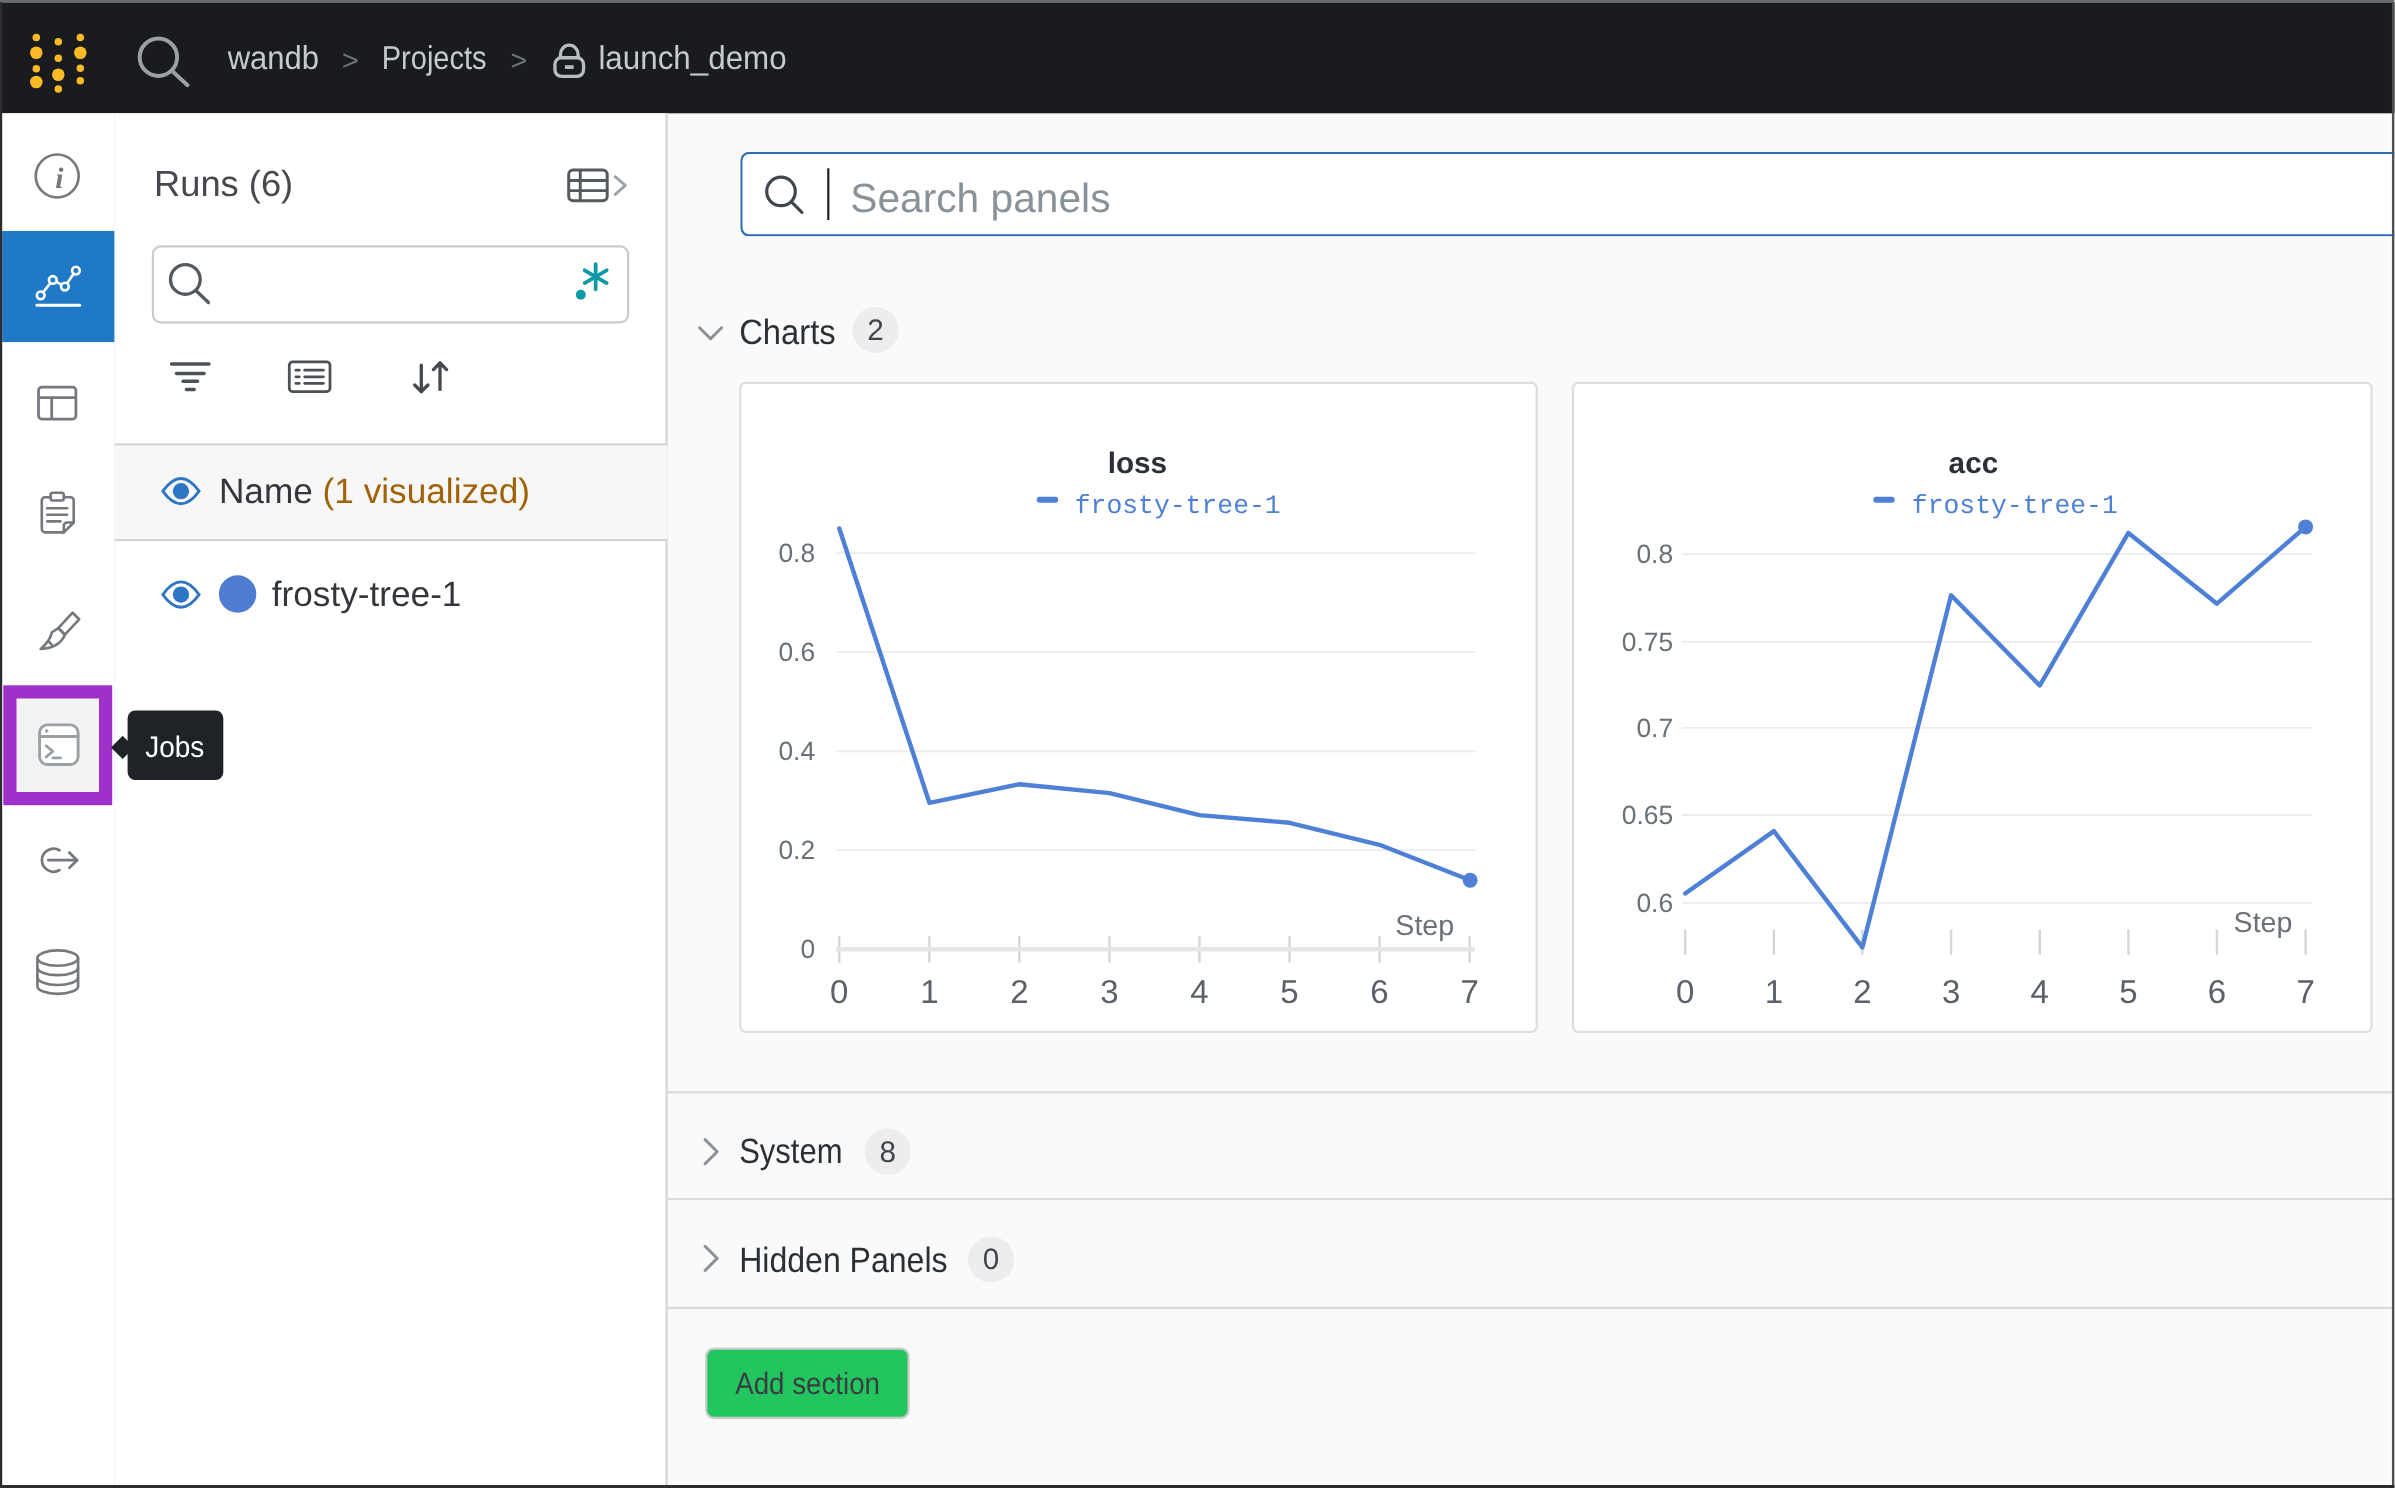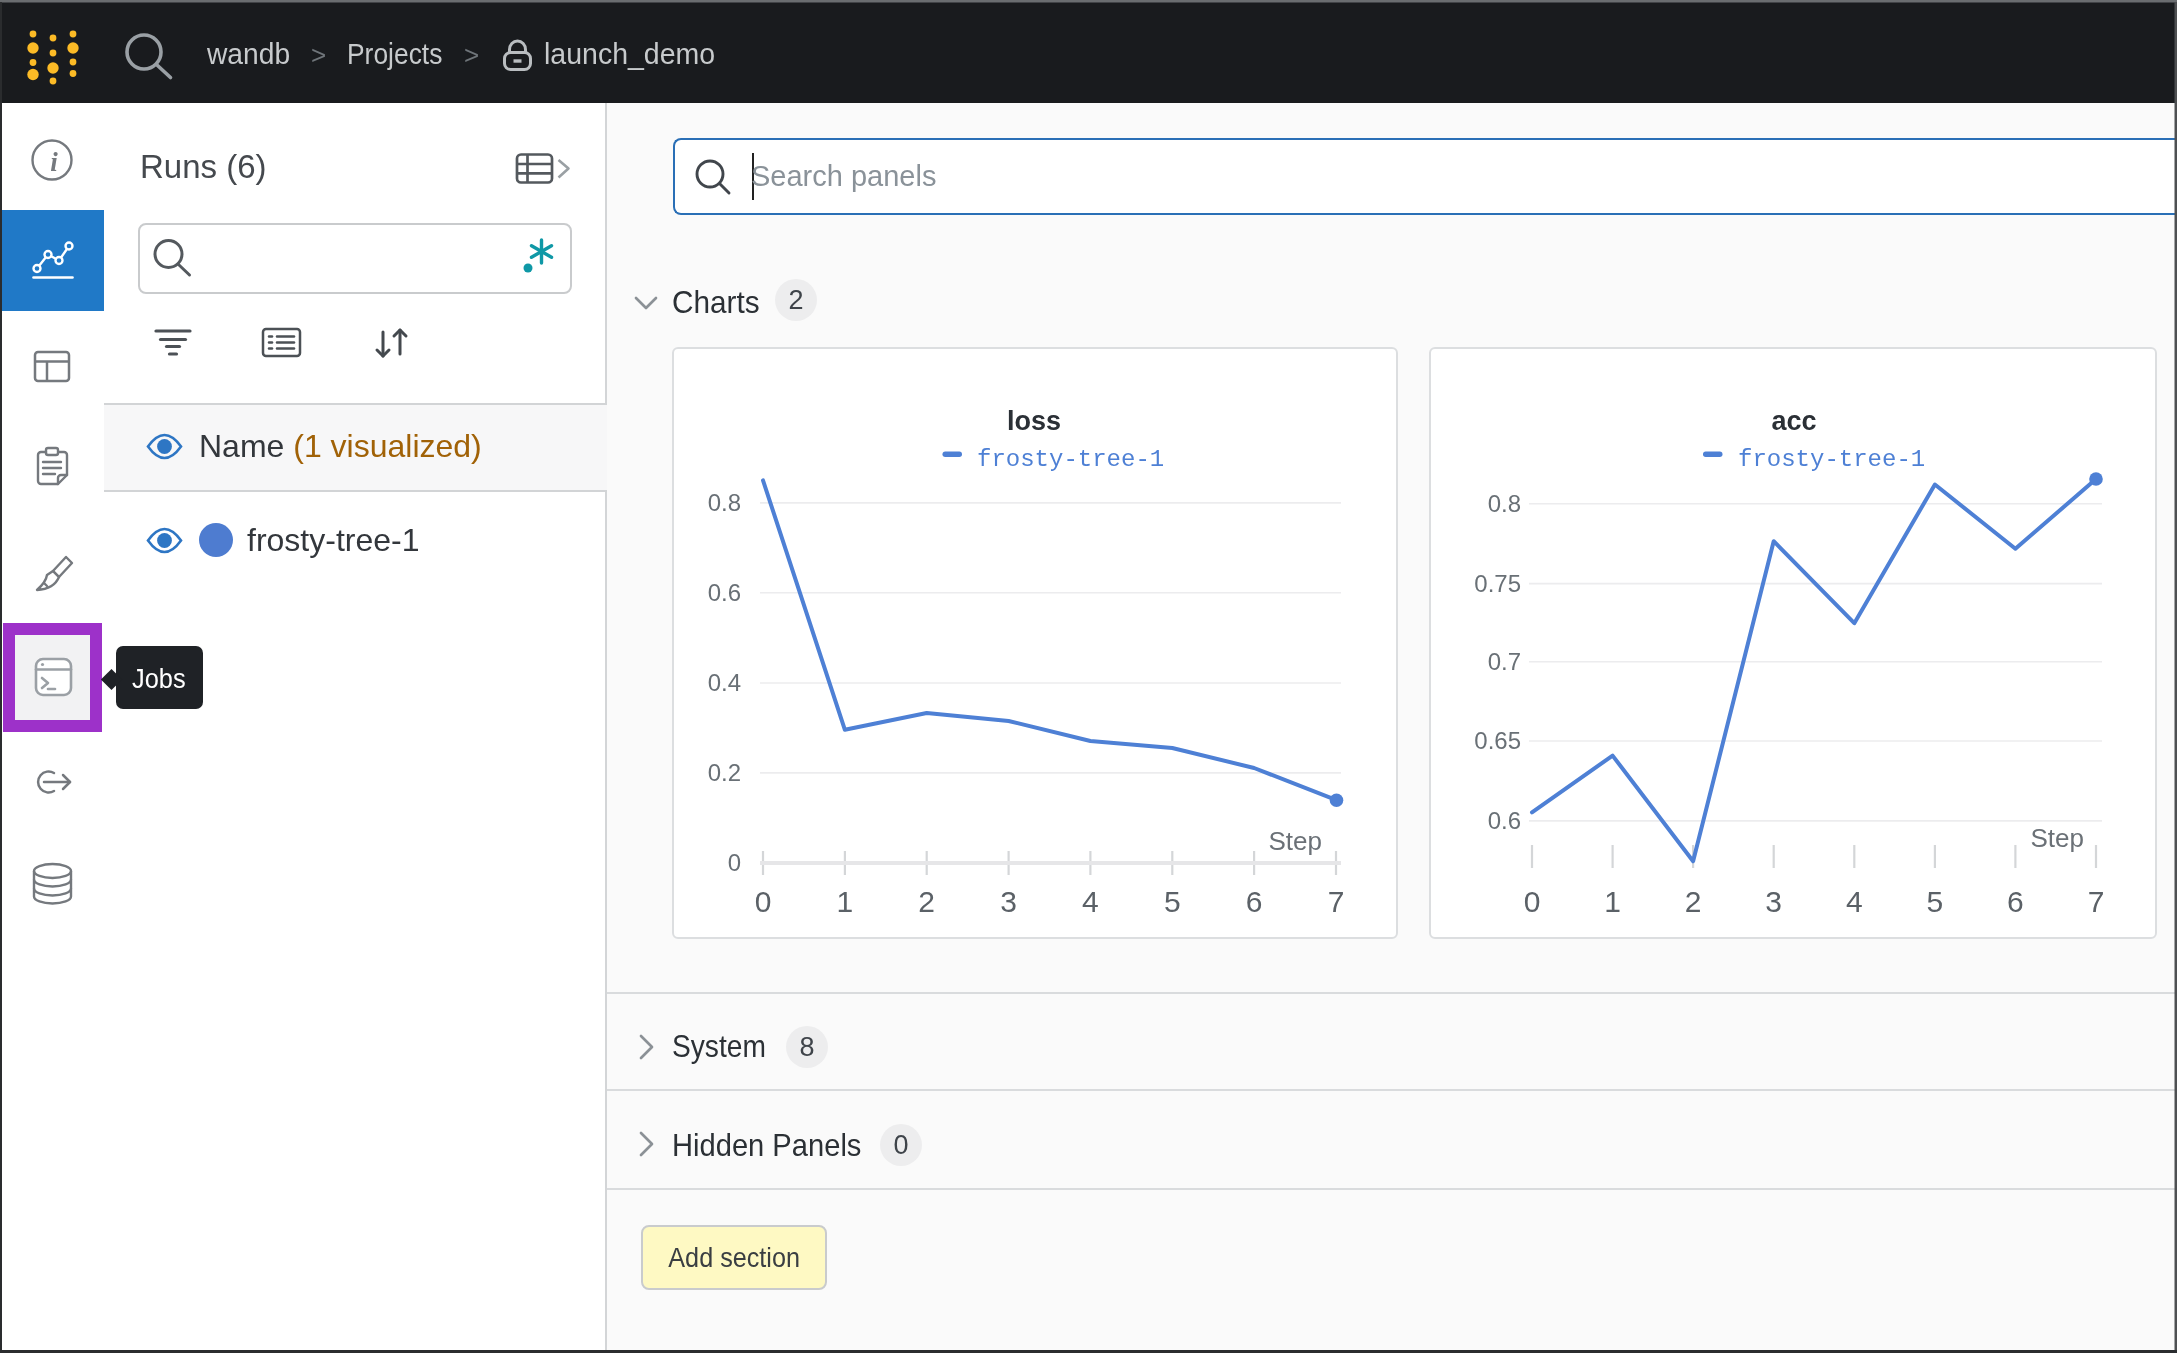--- a/index.html
+++ b/index.html
@@ -28,35 +28,35 @@
 <div class="abs" style="left:104px;top:103px;width:501px;height:1248px;background:#ffffff;border-right:2px solid #d3d5d7"></div>
 <span class="abs" style="left:140px;top:148px;font-size:33px;color:#45494e">Runs (6)</span>
 <div class="abs" style="left:138px;top:223px;width:434px;height:71px;background:#fff;border:2px solid #c9cbcd;border-radius:8px;box-sizing:border-box"></div>
 <div class="abs" style="left:104px;top:403px;width:503px;height:89px;background:#f7f7f8;border-top:2px solid #d2d4d6;border-bottom:2px solid #d2d4d6;box-sizing:border-box"></div>
 <span class="abs" style="left:199px;top:428px;font-size:32px;color:#33373c">Name <span style="color:#a16207">(1 visualized)</span></span>
 <div class="abs" style="left:199px;top:523px;width:34px;height:34px;border-radius:50%;background:#4e7cd0"></div>
 <span class="abs" style="left:247px;top:522px;font-size:32px;color:#33373c">frosty-tree-1</span>
 
 <div class="abs" style="left:673px;top:138px;width:1504px;height:77px;background:#fff;border:2px solid #2a6fb6;border-radius:8px 0 0 8px;box-sizing:border-box;border-right:none"></div>
 <div class="abs" style="left:752px;top:153px;width:2px;height:47px;background:#222"></div>
-<span class="abs" style="left:751px;top:160px;font-size:29px;color:#8a9299">Search panels</span>
+<span class="abs" style="left:773px;top:160px;font-size:37px;color:#8a9299">Search panels</span>
 <span class="abs" style="left:672px;top:284px;font-size:32px;color:#2b3035;transform:scaleX(.93);transform-origin:left top">Charts</span>
 <div class="abs" style="left:775px;top:279px;width:42px;height:42px;border-radius:50%;background:#ededee;text-align:center;line-height:42px;font-size:27px;color:#3f444a">2</div>
 
 <div class="abs" style="left:672px;top:347px;width:726px;height:592px;background:#fff;border:2px solid #dcdee0;border-radius:6px;box-sizing:border-box"></div>
 <div class="abs" style="left:1429px;top:347px;width:728px;height:592px;background:#fff;border:2px solid #dcdee0;border-radius:6px;box-sizing:border-box"></div>
 
 <div class="abs" style="left:607px;top:992px;width:1570px;height:2px;background:#d9dbdd"></div>
 <span class="abs" style="left:672px;top:1028px;font-size:32px;color:#2b3035;transform:scaleX(.88);transform-origin:left top">System</span>
 <div class="abs" style="left:786px;top:1026px;width:42px;height:42px;border-radius:50%;background:#ededee;text-align:center;line-height:42px;font-size:27px;color:#3f444a">8</div>
 <div class="abs" style="left:607px;top:1089px;width:1570px;height:2px;background:#d9dbdd"></div>
 <span class="abs" style="left:672px;top:1127px;font-size:32px;color:#2b3035;transform:scaleX(.91);transform-origin:left top">Hidden Panels</span>
 <div class="abs" style="left:880px;top:1124px;width:42px;height:42px;border-radius:50%;background:#ededee;text-align:center;line-height:42px;font-size:27px;color:#3f444a">0</div>
 <div class="abs" style="left:607px;top:1188px;width:1570px;height:2px;background:#d9dbdd"></div>
-<div class="abs" style="left:641px;top:1225px;width:186px;height:65px;background:#fef9c3;border:2px solid #c9cbcd;border-radius:8px;box-sizing:border-box;text-align:center;line-height:61px;font-size:28px;color:#3a3e42"><span style="display:inline-block;transform:scaleX(.9)">Add section</span></div>
+<div class="abs" style="left:641px;top:1225px;width:186px;height:65px;background:#22c55e;border:2px solid #c9cbcd;border-radius:8px;box-sizing:border-box;text-align:center;line-height:61px;font-size:28px;color:#3a3e42"><span style="display:inline-block;transform:scaleX(.9)">Add section</span></div>
 
 <svg class="abs" style="left:0;top:0" width="2177" height="1353" viewBox="0 0 2177 1353" fill="none">
 
 <g fill="#fcbb26">
 <circle cx="33" cy="34" r="3.4"></circle>
       <circle cx="33" cy="48" r="5.7"></circle>
       <circle cx="33" cy="62.5" r="3.4"></circle>
       <circle cx="33" cy="74.5" r="5.7"></circle>
 <circle cx="53" cy="38" r="3.4"></circle>
       <circle cx="53" cy="53" r="3.4"></circle>

